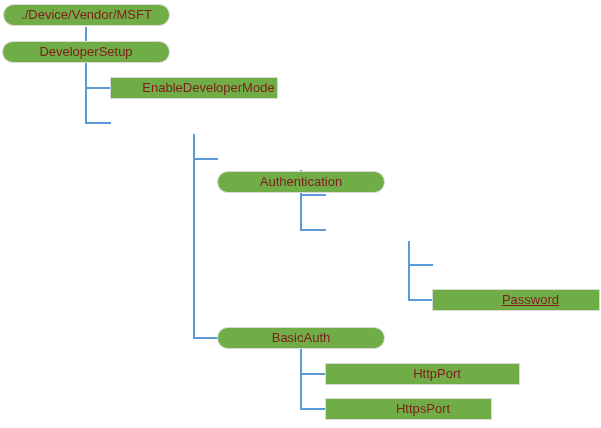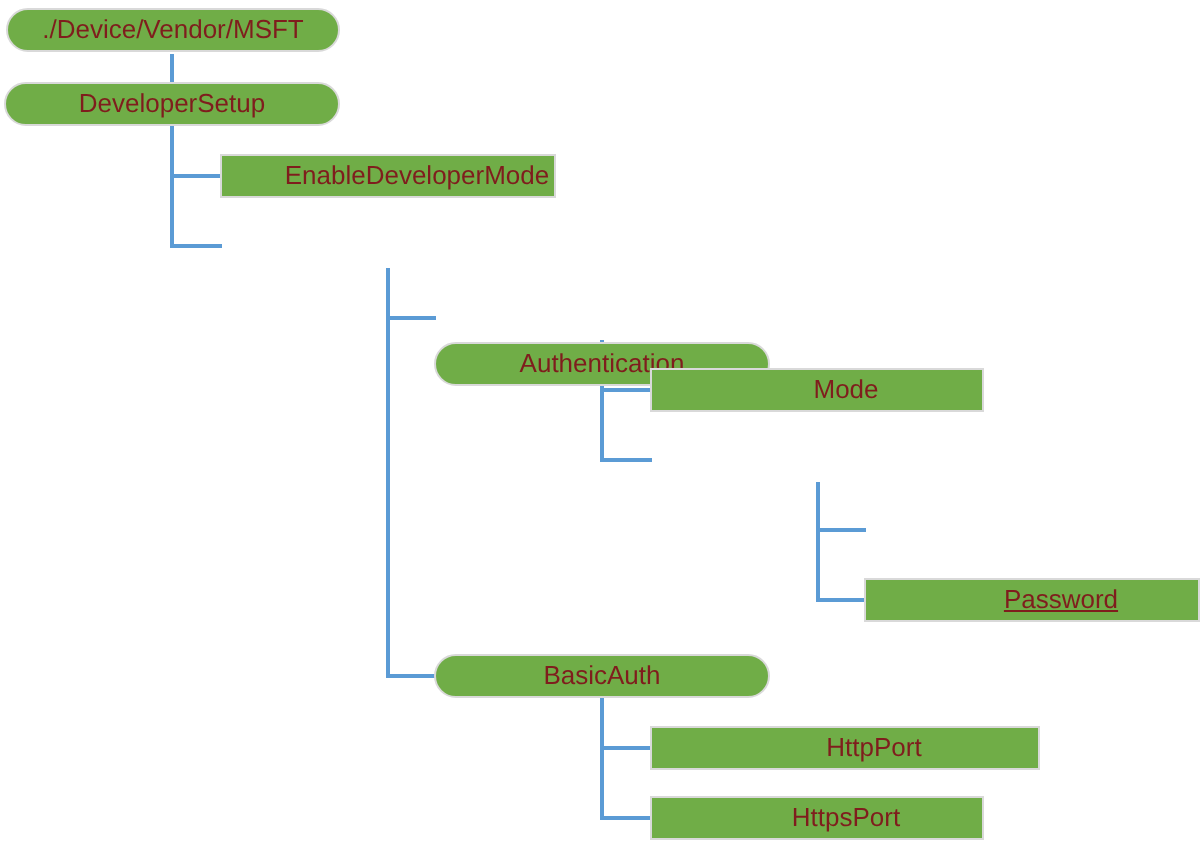--- a/index.html
+++ b/index.html
@@ -56,19 +56,18 @@
   <div class="line hline" style="left:408px; top:264px; width:25px;"></div>
   <div class="line hline" style="left:408px; top:299px; width:25px;"></div>
   <div class="line vline" style="left:300px; top:349px; height:61px;"></div>
   <div class="line hline" style="left:300px; top:373px; width:26px;"></div>
   <div class="line hline" style="left:300px; top:408px; width:26px;"></div>
 
   <div class="node pill" style="left:3px;   top:4px;   width:167px;">./Device/Vendor/MSFT</div>
   <div class="node pill" style="left:2px;   top:41px;  width:168px;">DeveloperSetup</div>
   <div class="node rect" style="left:110px; top:77px;  width:168px;">EnableDeveloperMode</div>
   <div class="node pill" style="left:217px; top:148px; width:168px;margin-top:23px;">Authentication</div>
-  <div class="node rect" style="left:325px; top:184px; width:167px;">Mode</div>
   <div class="node rect" style="left:432px; top:289px; width:168px;text-decoration:underline;">Password</div>
   <div class="node pill" style="left:217px; top:327px; width:168px;">BasicAuth</div>
   <div class="node rect" style="left:325px; top:363px; width:195px;">HttpPort</div>
   <div class="node rect" style="left:325px; top:398px; width:167px;">HttpsPort</div>
 
 </div>
 
 </body></html>

